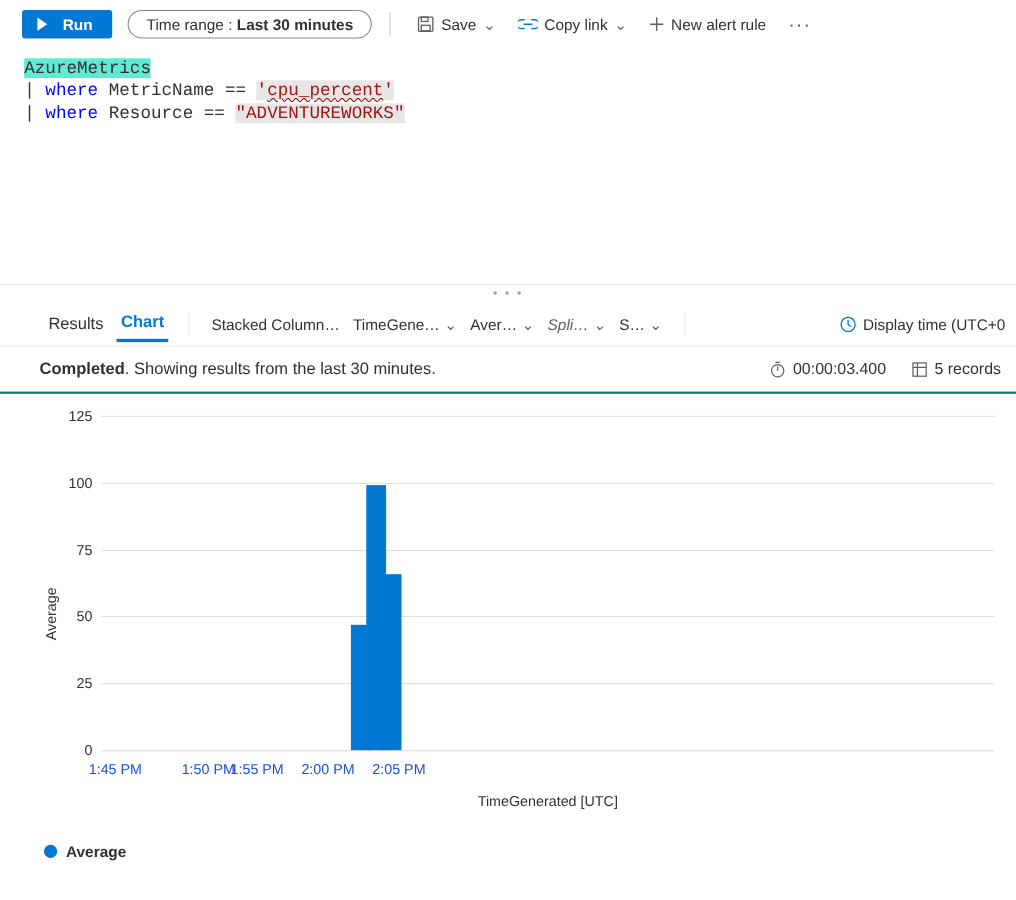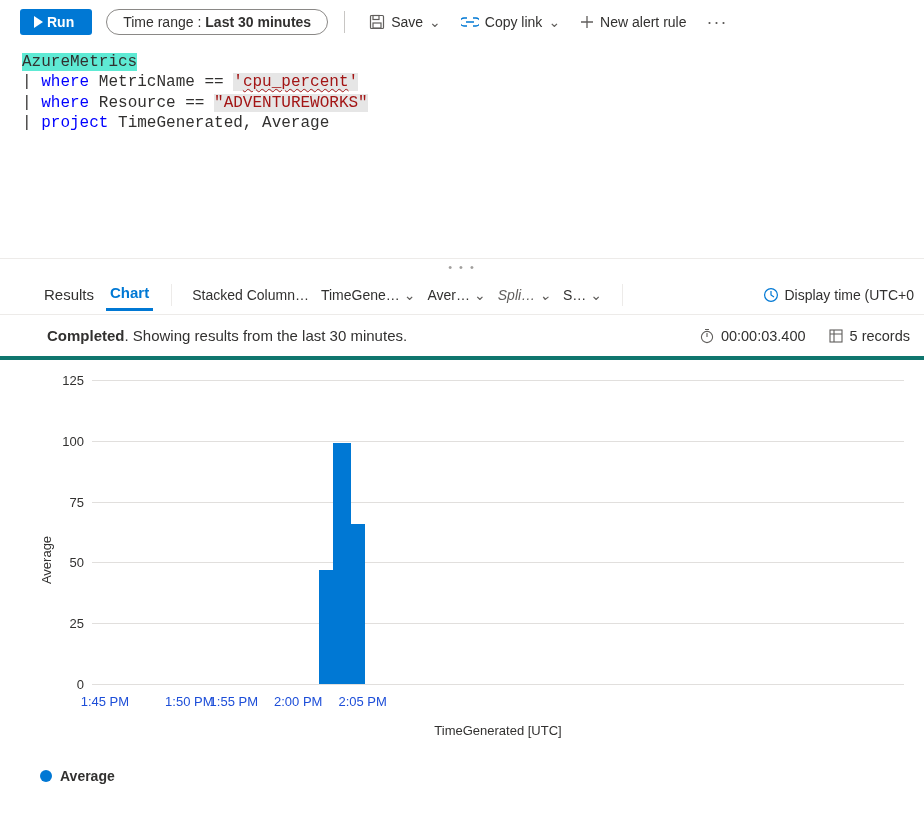--- a/index.html
+++ b/index.html
@@ -14,21 +14,21 @@
   .toolbar {
     display: flex;
     align-items: center;
     height: 44px;
     padding: 0 10px 0 20px;
     gap: 4px;
   }
   .run-btn {
     display: flex;
     align-items: center;
-    gap: 4px;
+    gap: 14px;
     background: #0078d4;
     color: #fff;
     border: none;
     border-radius: 3px;
     padding: 5px 18px 5px 14px;
     font-size: 14px;
     font-weight: 600;
     cursor: pointer;
   }
   .play-icon {
@@ -150,22 +150,22 @@
     font-size: 14px;
     color: #323130;
     margin-left: auto;
     cursor: pointer;
     white-space: nowrap;
   }
   
   .status-row {
     display: flex;
     align-items: center;
-    padding: 12px 14px 12px 47px;
-    border-bottom: 4px solid #0f766e;
+    padding: 12px 14px 12px 36px;
+    border-bottom: 2px solid #0f766e;
     font-size: 15px;
   }
   .status-row .right {
     margin-left: auto;
     display: flex;
     align-items: center;
     gap: 22px;
     font-size: 14.5px;
   }
   .status-row .right span { display:flex; align-items:center; gap:6px; }
@@ -294,24 +294,20 @@
     <span class="tok-ident"> </span><span class="tok-ident">MetricName</span>
     <span class="tok-op"> </span><span class="tok-op">==</span>
     <span> </span><span class="tok-str1">'</span><span class="tok-metric">cpu_percent</span><span class="tok-str1">'</span>
   </div>
   <div>
     <span class="tok-pipe">| </span><span class="tok-kw">where</span>
     <span> </span><span class="tok-ident">Resource</span>
     <span> </span><span class="tok-op">==</span>
     <span> </span><span class="tok-str2">"ADVENTUREWORKS"</span>
   </div>
-  <div>
-    <span class="tok-pipe">| </span><span class="tok-kw">project</span>
-    <span> </span><span class="tok-ident">TimeGenerated, Average</span>
-  </div>
 </div>
 
 <div class="splitter">• • •</div>
 
 <div class="tabs-row">
   <div class="tab">Results</div>
   <div class="tab active">Chart</div>
   <div class="tab-sep"></div>
   <div class="drop">
       <span>Stacked Column…</span>

